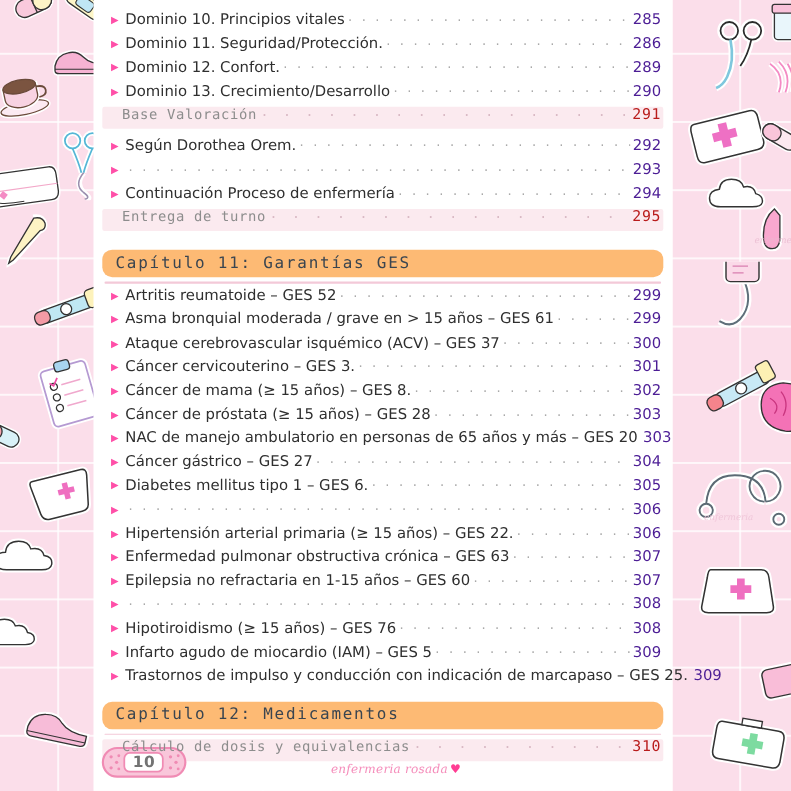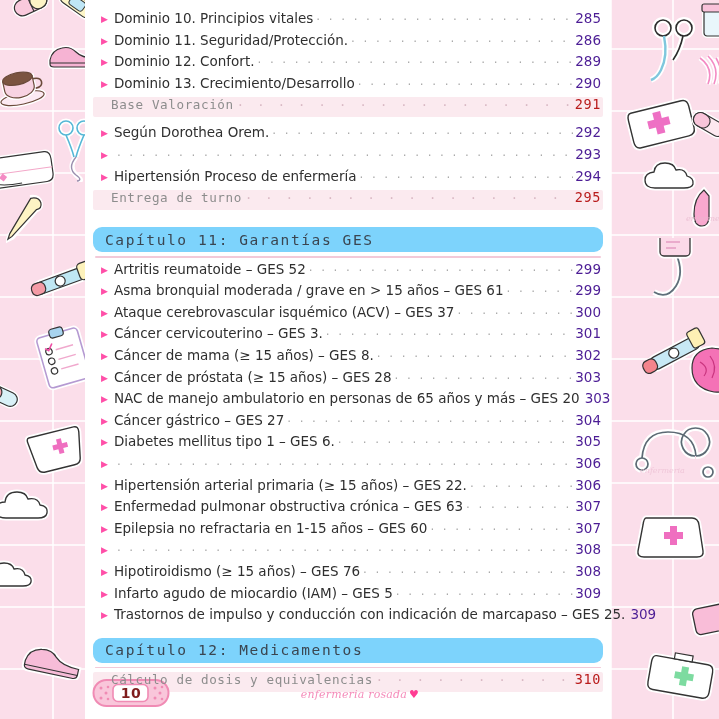--- a/index.html
+++ b/index.html
@@ -81,21 +81,21 @@
     content:"";position:absolute;left:8px;right:8px;top:1px;bottom:2px;
     background:#fbeaef;border-radius:2px;z-index:0;
   }
   .row.hl > *{position:relative;z-index:1;}
   .row.hl .leader{color:#d9b9c4;letter-spacing:3px;}
   .row.hl .pg{color:#b91c1c;}
 
   
   .chapter{
     margin:10px 8px 4px 8px;
-    background:#7dd3fc;
+    background:#fdba74;
     border-radius:9px;
     height:25px;
     display:flex;align-items:center;
     padding:0 12px;
     box-sizing:border-box;
     font-family:"DejaVu Sans Mono","Liberation Mono",monospace;
     font-size:14.5px;
     letter-spacing:1.6px;
     color:#3a4550;
     text-align:right;
@@ -108,26 +108,26 @@
   .gap-sm{height:5px;}
 
   
   #footer-badge{
     position:absolute;left:92px;top:678px;width:78px;height:30px;
   }
   #footer-badge .num{
     position:absolute;inset:0;
     display:flex;align-items:center;justify-content:center;
     font-family:"DejaVu Sans","Liberation Sans",sans-serif;
-    font-weight:bold;font-size:14px;color:#7f1d1d;
+    font-weight:bold;font-size:14px;color:#737373;
     letter-spacing:.5px;
   }
   #footer-signature{
     position:absolute;left:289px;top:688px;width:142px;height:22px;
-    display:flex;justify-content:center;
+    display:flex;align-items:center;justify-content:center;
     font-family:"DejaVu Serif","Liberation Serif",serif;
     font-style:italic;font-size:11px;color:#f58cba;
     letter-spacing:.2px;
     white-space:nowrap;
   }
   #footer-signature .heart{color:#ff3d93;font-size:11px;margin-left:2px;font-style:normal;}
 
   
   #watermark{
     position:absolute;left:686px;top:214px;
@@ -466,21 +466,21 @@
         <span class="leader">. . . . . . . . . . . . . . . . . . . . . . . . . . . . . . . . . . . . . . . . . . . . . . . . . . . . . . . . . . . . . . . . . . . . . . . . . . . . . . . . . . . . . . . . . . . . . . . . . . . . . . . . . . . . . . . . . . . . . . . . </span>
         <span class="pg">292</span>
       </div>
       <div class="row">
         <span class="bullet">▶</span>
         <span class="leader">. . . . . . . . . . . . . . . . . . . . . . . . . . . . . . . . . . . . . . . . . . . . . . . . . . . . . . . . . . . . . . . . . . . . . . . . . . . . . . . . . . . . . . . . . . . . . . . . . . . . . . . . . . . . . . . . . . . . . . . . </span>
         <span class="pg">293</span>
       </div>
       <div class="row">
         <span class="bullet">▶</span>
-        <span class="txt">Hipertensión Proceso de enfermería</span>
+        <span class="txt">Continuación Proceso de enfermería</span>
         <span class="leader">. . . . . . . . . . . . . . . . . . . . . . . . . . . . . . . . . . . . . . . . . . . . . . . . . . . . . . . . . . . . . . . . . . . . . . . . . . . . . . . . . . . . . . . . . . . . . . . . . . . . . . . . . . . . . . . . . . . . . . . . </span>
         <span class="pg">294</span>
       </div>
       <div class="row hl">
         <span class="txt">Entrega de turno</span>
         <span class="leader">. . . . . . . . . . . . . . . . . . . . . . . . . . . . . . . . . . . . . . . . . . . . . . . . . . . . . . . . . . . . . . . . . . . . . . . . . . . . . . . . . . . . . . . . . . . . . . . . . . . . . . . . . . . . . . . . . . . . . . . . </span>
         <span class="pg">295</span>
       </div>
       <div class="gap-sm"></div>
       <div class="chapter">

